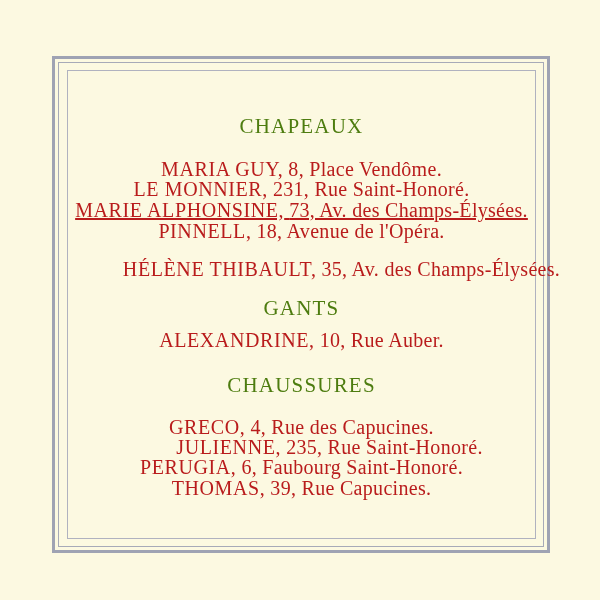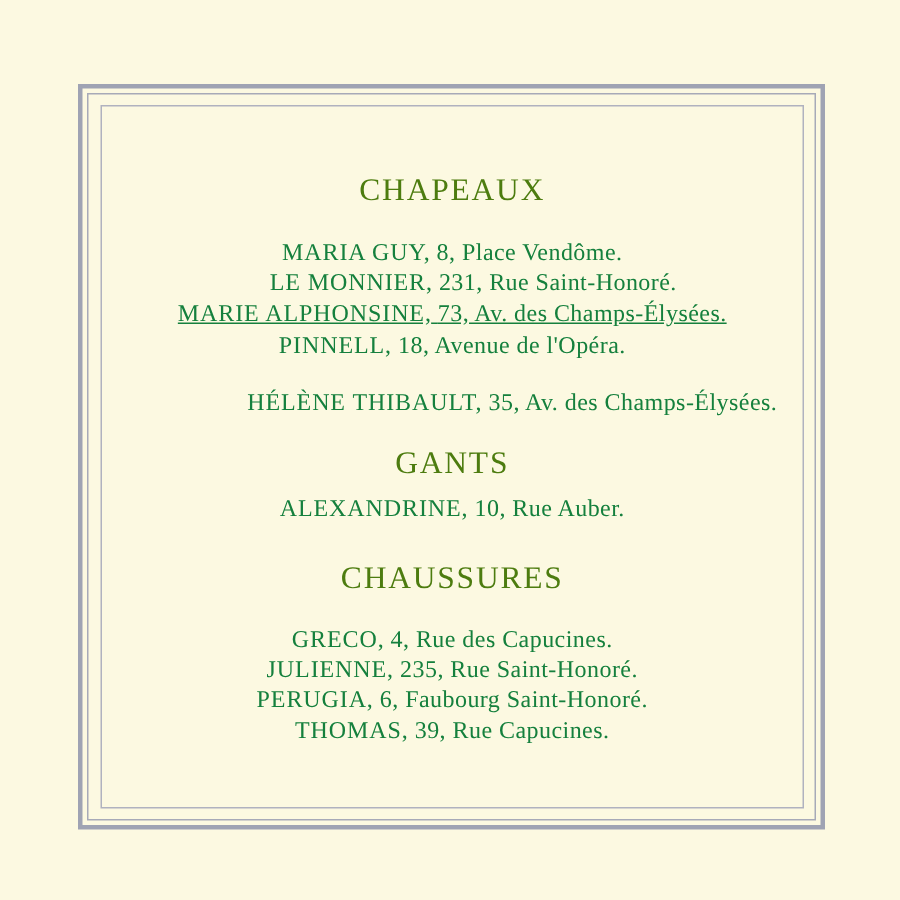--- a/index.html
+++ b/index.html
@@ -54,24 +54,24 @@
       left: 0;
       width: 100%;
       font-size: 21px;
       letter-spacing: 1.2px;
       color: #4d7c0f;
     }
     .entry {
       position: absolute;
       left: 0;
       width: 100%;
-      font-size: 16px;
+      font-size: 20px;
       line-height: 18px;
       white-space: nowrap;
-      color: #15803d;
+      color: #b91c1c;
     }
     .entry .name {
       letter-spacing: 0.6px;
     }
     .entry .addr {
       letter-spacing: 0.3px;
     }
   </style>
 </head>
 <body>
@@ -81,21 +81,21 @@
 <div class="frame-inner"></div>
 
 <div class="content">
 
   <div class="section-title" style="top:114px;">CHAPEAUX</div>
 
   <div class="entry" style="top:160px;">
     <span class="name">MARIA GUY,</span>
     <span class="addr">8, Place Vendôme.</span>
   </div>
-  <div class="entry" style="top:180px;padding-left:14px;">
+  <div class="entry" style="top:180px;">
     <span class="name">LE MONNIER,</span>
     <span class="addr">231, Rue Saint-Honoré.</span>
   </div>
   <div class="entry" style="top:201px;text-decoration:underline;">
     <span class="name">MARIE ALPHONSINE,</span>
     <span class="addr">73, Av. des Champs-Élysées.</span>
   </div>
   <div class="entry" style="top:222px;">
     <span class="name">PINNELL,</span>
     <span class="addr">18, Avenue de l'Opéra.</span>
@@ -111,21 +111,21 @@
     <span class="name">ALEXANDRINE,</span>
     <span class="addr">10, Rue Auber.</span>
   </div>
 
   <div class="section-title" style="top:373px;">CHAUSSURES</div>
 
   <div class="entry" style="top:418px;">
     <span class="name">GRECO,</span>
     <span class="addr">4, Rue des Capucines.</span>
   </div>
-  <div class="entry" style="top:438px;">
+  <div class="entry" style="top:438px;margin-left:28px;">
     <span class="name">JULIENNE,</span>
     <span class="addr">235, Rue Saint-Honoré.</span>
   </div>
   <div class="entry" style="top:458px;font-family:Liberation Serif, serif;">
     <span class="name">PERUGIA,</span>
     <span class="addr">6, Faubourg Saint-Honoré.</span>
   </div>
   <div class="entry" style="top:479px;">
     <span class="name">THOMAS,</span>
     <span class="addr">39, Rue Capucines.</span>

